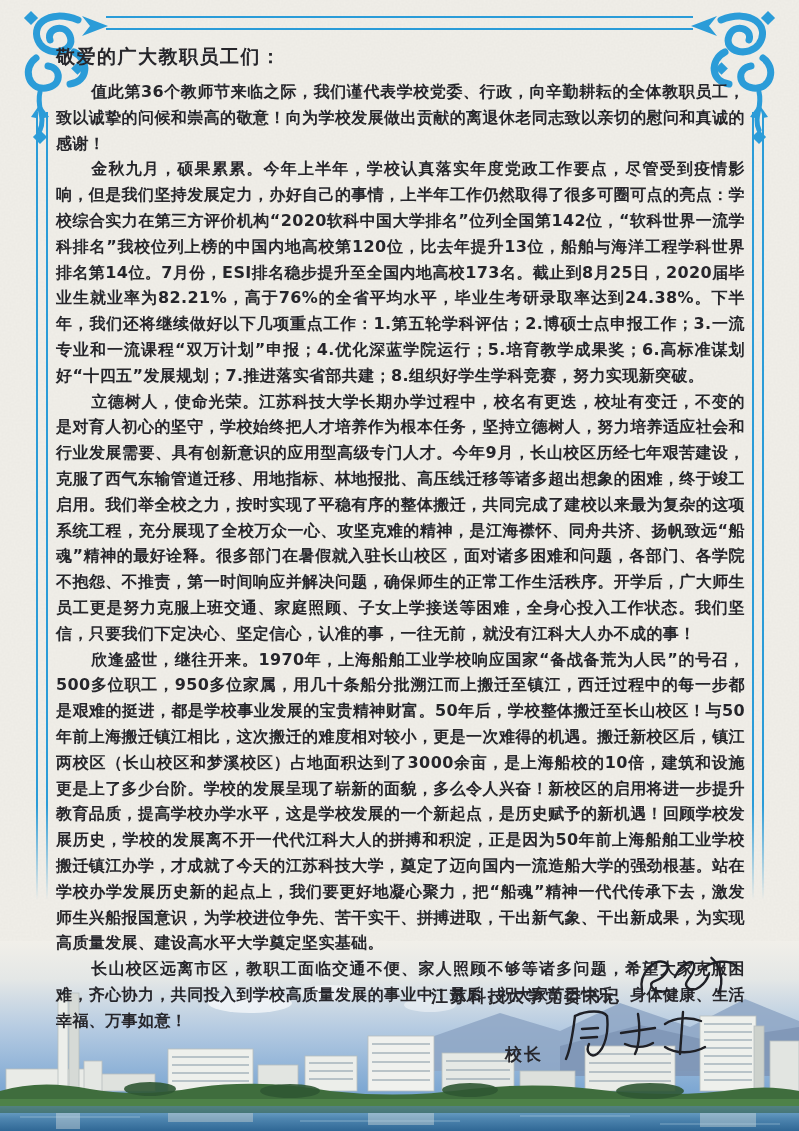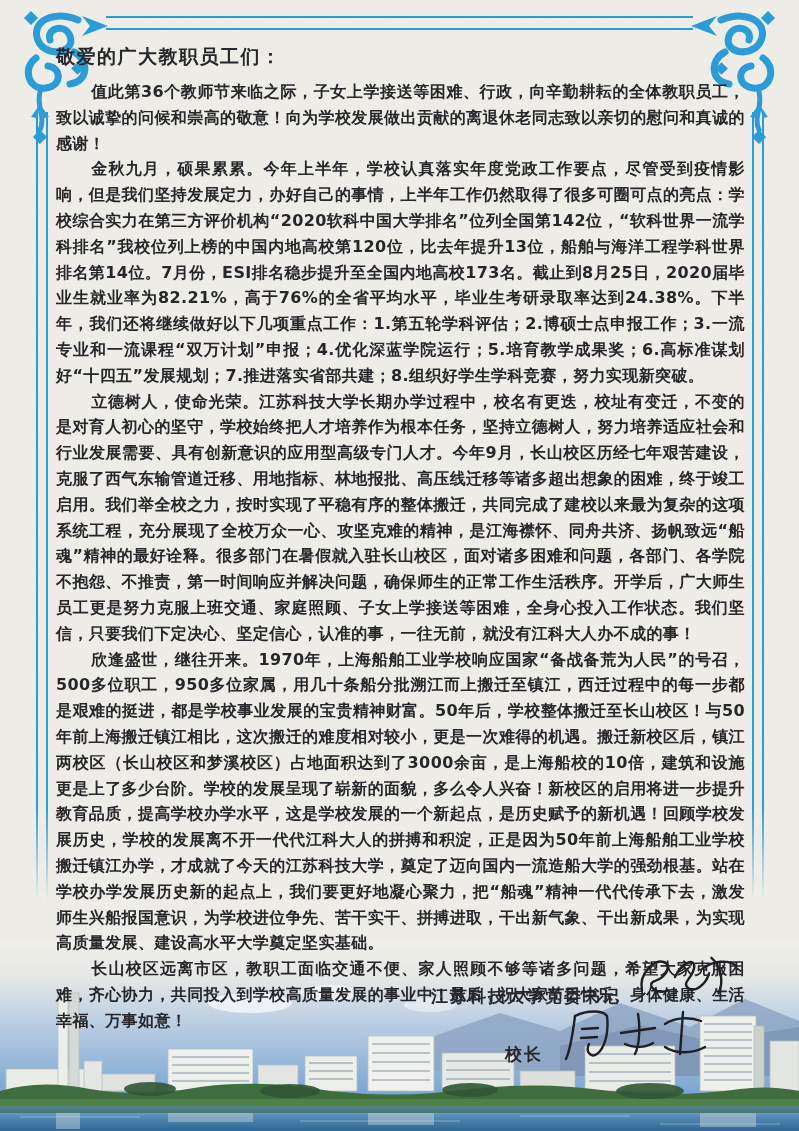--- a/index.html
+++ b/index.html
@@ -91,21 +91,21 @@
         <rect x="57" y="60" width="9" height="9" transform="rotate(45 61.5 64.5)"></rect>
         <path d="M24,100 l-9,13 5,1 z"></path>
           <path d="M24,100 l9,13 -5,1 z"></path>
         <rect x="19" y="128" width="10" height="10" transform="rotate(45 24 133)"></rect>
       </g>
     </g>
   </svg>
 
   <div class="content">
     <h1 class="salutation">敬爱的广大教职员工们：</h1>
-    <p>值此第36个教师节来临之际，子女上学接送等困难、行政，向辛勤耕耘的全体教职员工，致以诚挚的问候和崇高的敬意！向为学校发展做出贡献的离退休老同志致以亲切的慰问和真诚的感谢！</p>
+    <p>值此第36个教师节来临之际，我们谨代表学校党委、行政，向辛勤耕耘的全体教职员工，致以诚挚的问候和崇高的敬意！向为学校发展做出贡献的离退休老同志致以亲切的慰问和真诚的感谢！</p>
     <p>金秋九月，硕果累累。今年上半年，学校认真落实年度党政工作要点，尽管受到疫情影响，但是我们坚持发展定力，办好自己的事情，上半年工作仍然取得了很多可圈可点的亮点：学校综合实力在第三方评价机构“2020软科中国大学排名”位列全国第142位，“软科世界一流学科排名”我校位列上榜的中国内地高校第120位，比去年提升13位，船舶与海洋工程学科世界排名第14位。7月份，ESI排名稳步提升至全国内地高校173名。截止到8月25日，2020届毕业生就业率为82.21%，高于76%的全省平均水平，毕业生考研录取率达到24.38%。下半年，我们还将继续做好以下几项重点工作：1.第五轮学科评估；2.博硕士点申报工作；3.一流专业和一流课程“双万计划”申报；4.优化深蓝学院运行；5.培育教学成果奖；6.高标准谋划好“十四五”发展规划；7.推进落实省部共建；8.组织好学生学科竞赛，努力实现新突破。</p>
     <p>立德树人，使命光荣。江苏科技大学长期办学过程中，校名有更迭，校址有变迁，不变的是对育人初心的坚守，学校始终把人才培养作为根本任务，坚持立德树人，努力培养适应社会和行业发展需要、具有创新意识的应用型高级专门人才。今年9月，长山校区历经七年艰苦建设，克服了西气东输管道迁移、用地指标、林地报批、高压线迁移等诸多超出想象的困难，终于竣工启用。我们举全校之力，按时实现了平稳有序的整体搬迁，共同完成了建校以来最为复杂的这项系统工程，充分展现了全校万众一心、攻坚克难的精神，是江海襟怀、同舟共济、扬帆致远“船魂”精神的最好诠释。很多部门在暑假就入驻长山校区，面对诸多困难和问题，各部门、各学院不抱怨、不推责，第一时间响应并解决问题，确保师生的正常工作生活秩序。开学后，广大师生员工更是努力克服上班交通、家庭照顾、子女上学接送等困难，全身心投入工作状态。我们坚信，只要我们下定决心、坚定信心，认准的事，一往无前，就没有江科大人办不成的事！</p>
     <p>欣逢盛世，继往开来。1970年，上海船舶工业学校响应国家“备战备荒为人民”的号召，500多位职工，950多位家属，用几十条船分批溯江而上搬迁至镇江，西迁过程中的每一步都是艰难的挺进，都是学校事业发展的宝贵精神财富。50年后，学校整体搬迁至长山校区！与50年前上海搬迁镇江相比，这次搬迁的难度相对较小，更是一次难得的机遇。搬迁新校区后，镇江两校区（长山校区和梦溪校区）占地面积达到了3000余亩，是上海船校的10倍，建筑和设施更是上了多少台阶。学校的发展呈现了崭新的面貌，多么令人兴奋！新校区的启用将进一步提升教育品质，提高学校办学水平，这是学校发展的一个新起点，是历史赋予的新机遇！回顾学校发展历史，学校的发展离不开一代代江科大人的拼搏和积淀，正是因为50年前上海船舶工业学校搬迁镇江办学，才成就了今天的江苏科技大学，奠定了迈向国内一流造船大学的强劲根基。站在学校办学发展历史新的起点上，我们要更好地凝心聚力，把“船魂”精神一代代传承下去，激发师生兴船报国意识，为学校进位争先、苦干实干、拼搏进取，干出新气象、干出新成果，为实现高质量发展、建设高水平大学奠定坚实基础。</p>
     <p>长山校区远离市区，教职工面临交通不便、家人照顾不够等诸多问题，希望大家克服困难，齐心协力，共同投入到学校高质量发展的事业中！最后，祝大家节日快乐、身体健康、生活幸福、万事如意！</p>
   </div>
 
   <div class="sig-block">
     <div class="sig-row r1">
       <span class="sig-label">江苏科技大学党委书记</span>
       <svg class="sig-scribble" width="112" height="62" viewBox="0 0 112 62" style="transform:rotate(-5deg)">

